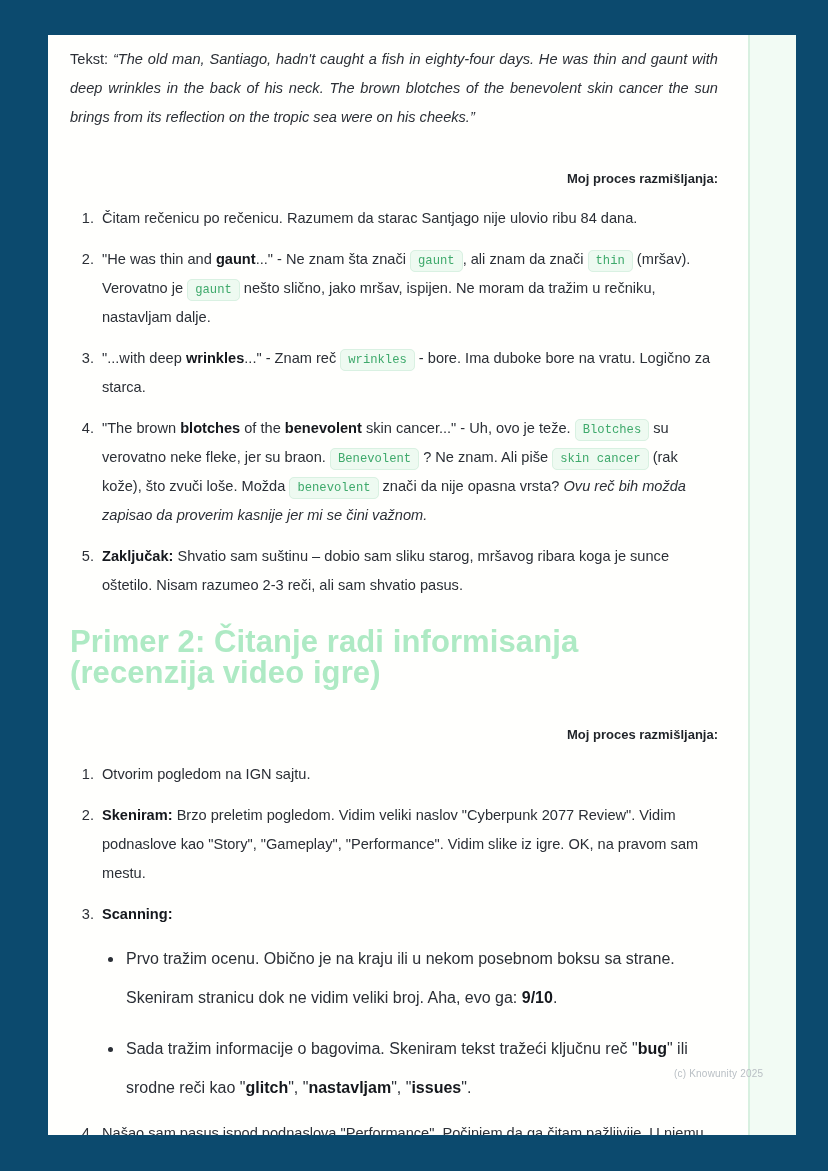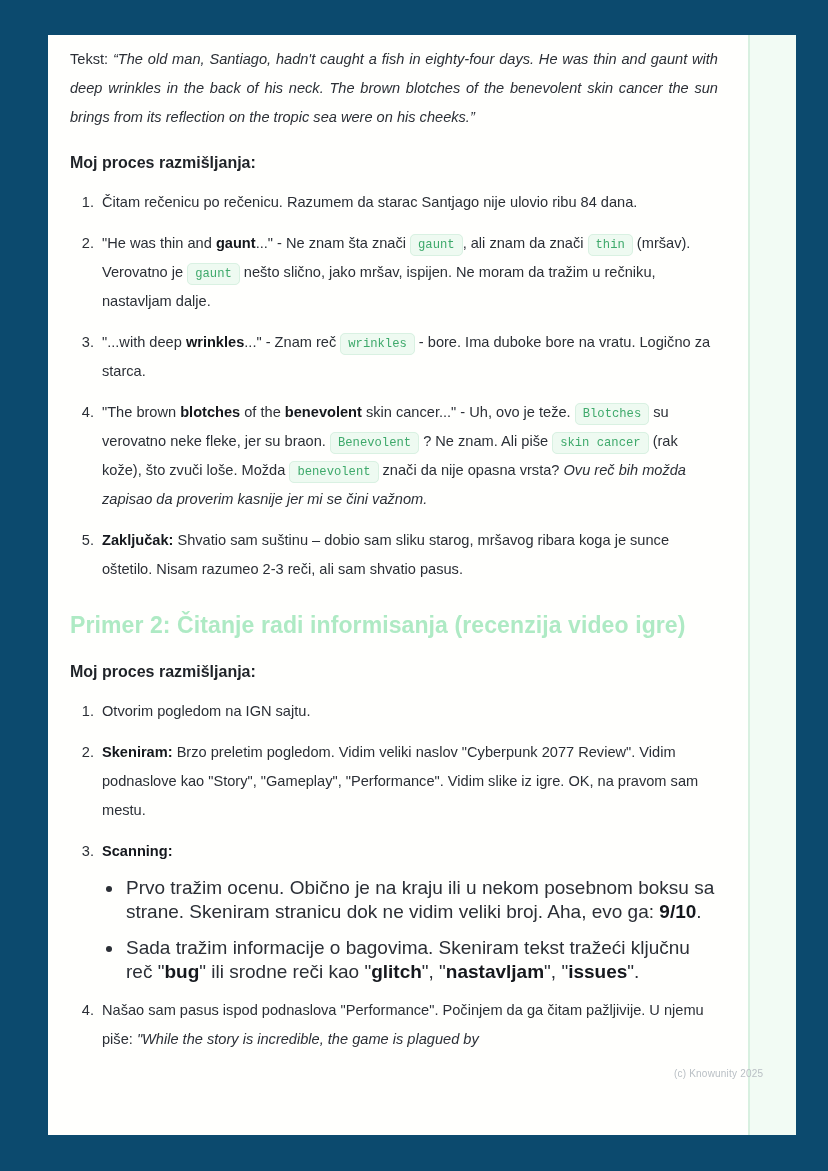--- a/index.html
+++ b/index.html
@@ -50,68 +50,69 @@
     font-size: 14.6px;
     line-height: 29px;
     color: #2b2f36;
     text-align: justify;
     margin-bottom: 16px;
   }
   .para.quote-block { text-align: justify; }
   .para em, em { font-style: italic; }
 
   .label-bold {
-    font-size: 16px;
+    font-size: 13px;
     font-weight: bold;
     color: #1f2328;
     line-height: 26px;
-    margin: 18px 0 12px 0;
+    margin: 34px 0 12px 0;
+    text-align: right;
   }
 
   ol.steps {
     margin: 0 0 6px 0;
     padding-left: 28px;
     list-style: decimal;
   }
   ol.steps > li {
     font-size: 14.6px;
     line-height: 29px;
     color: #2b2f36;
     margin-bottom: 12px;
     padding-left: 4px;
   }
   ul.sub {
     margin: 10px 0 2px 0;
     padding-left: 22px;
     list-style: disc;
   }
   ul.sub > li {
-    font-size: 19px;
-    line-height: 24px;
+    font-size: 16px;
+    line-height: 39px;
     color: #2b2f36;
     margin-bottom: 12px;
     padding-left: 2px;
   }
 
   b, strong { font-weight: bold; color: #15181d; }
 
   code.tok {
     font-family: "Liberation Mono", "DejaVu Sans Mono", monospace;
     font-size: 12.2px;
     color: #3ea96b;
     background: #eefaf1;
     border: 1px solid #d9f1e2;
     border-radius: 5px;
     padding: 3px 7px;
     white-space: nowrap;
     line-height: 1;
   }
 
   h2.section-heading {
-    font-size: 23px;
+    font-size: 31px;
     line-height: 31px;
     font-weight: bold;
     color: #aeeac4;
     margin: 26px 0 18px 0;
     letter-spacing: 0.1px;
   }
 
   #watermark {
     position: absolute;
     left: 674px; top: 1068px;

